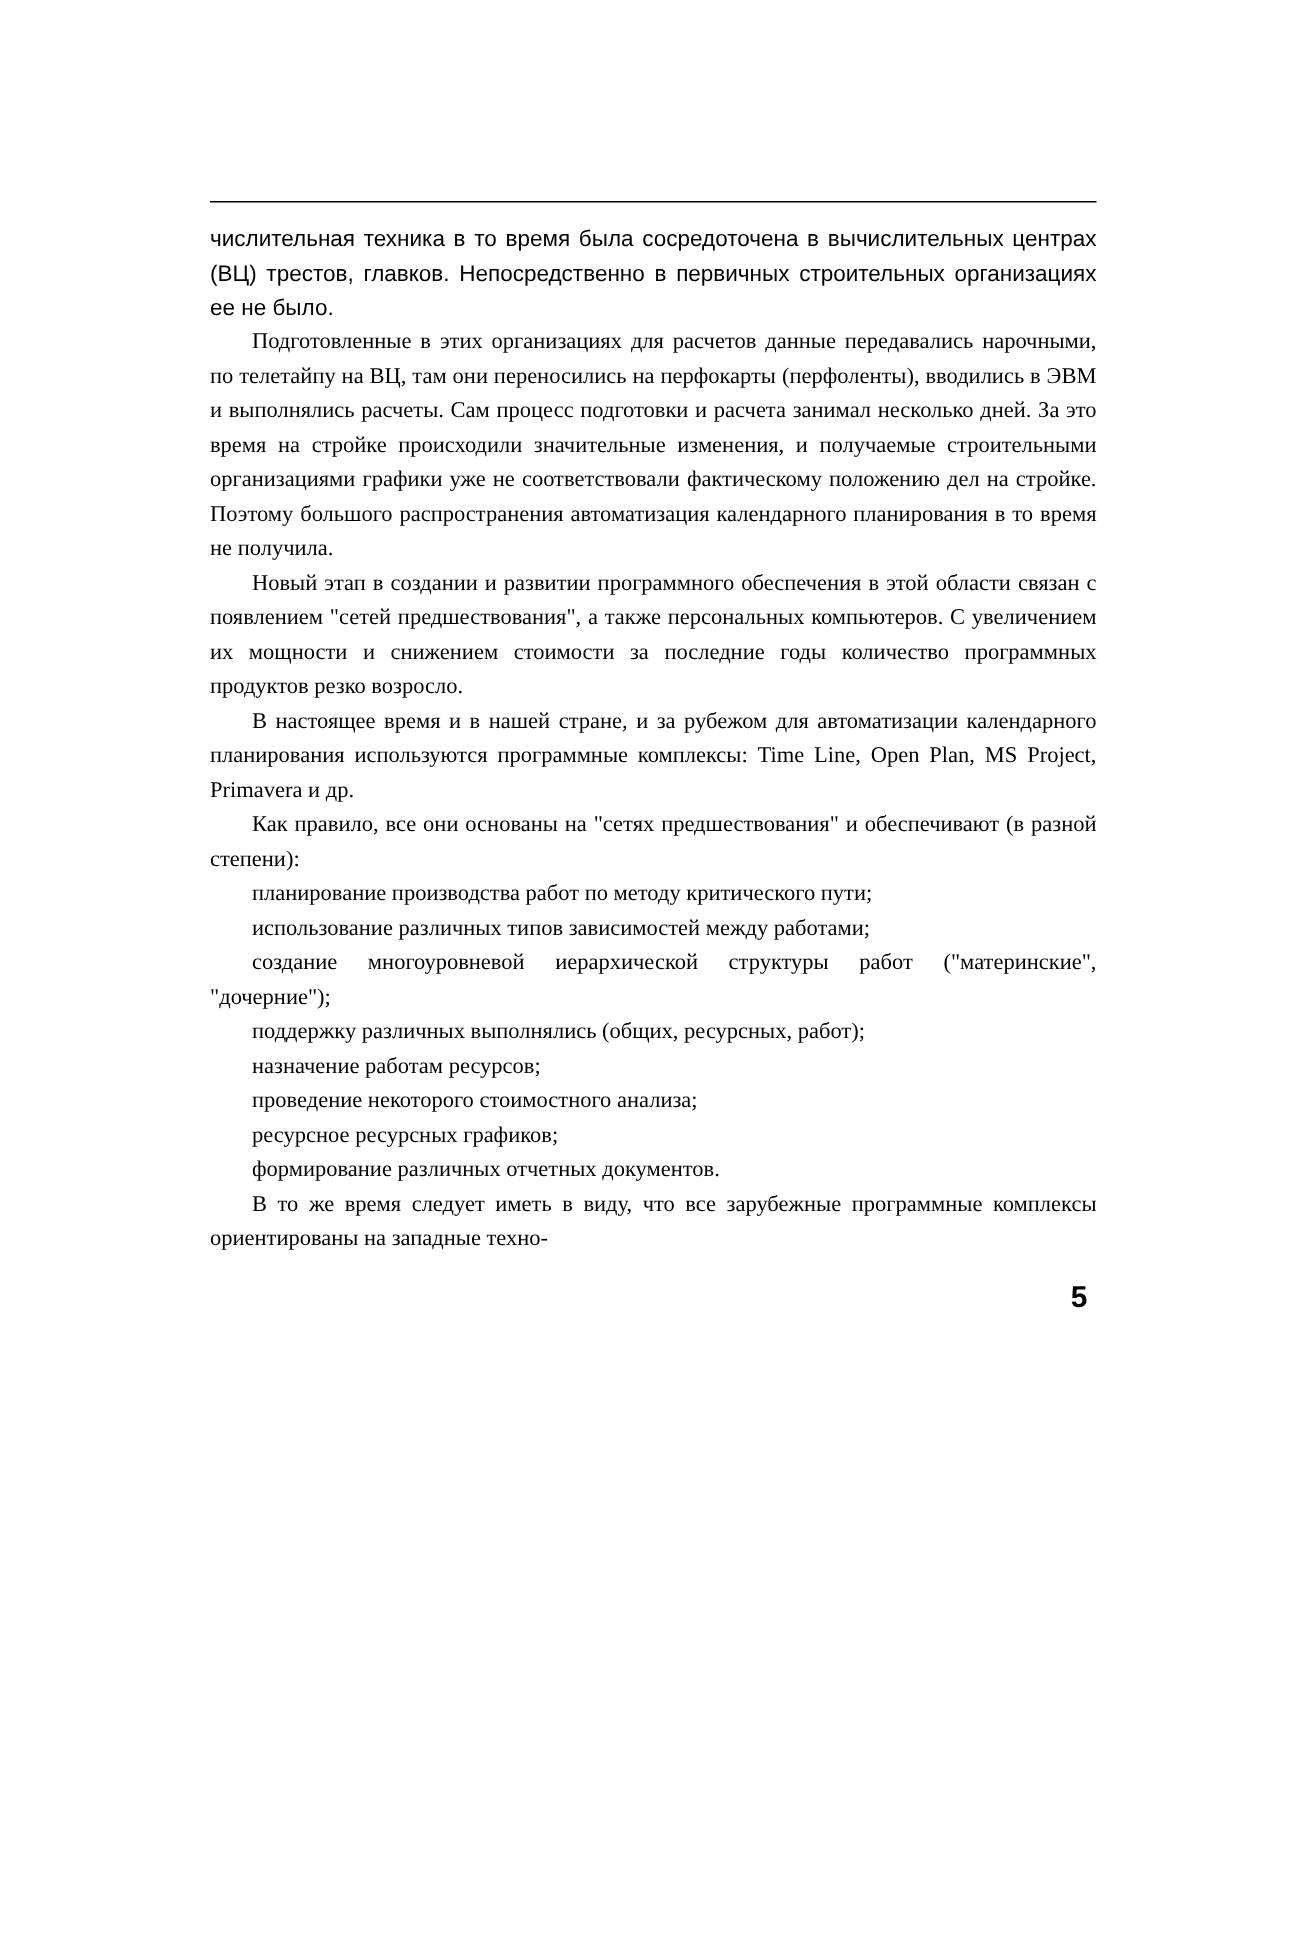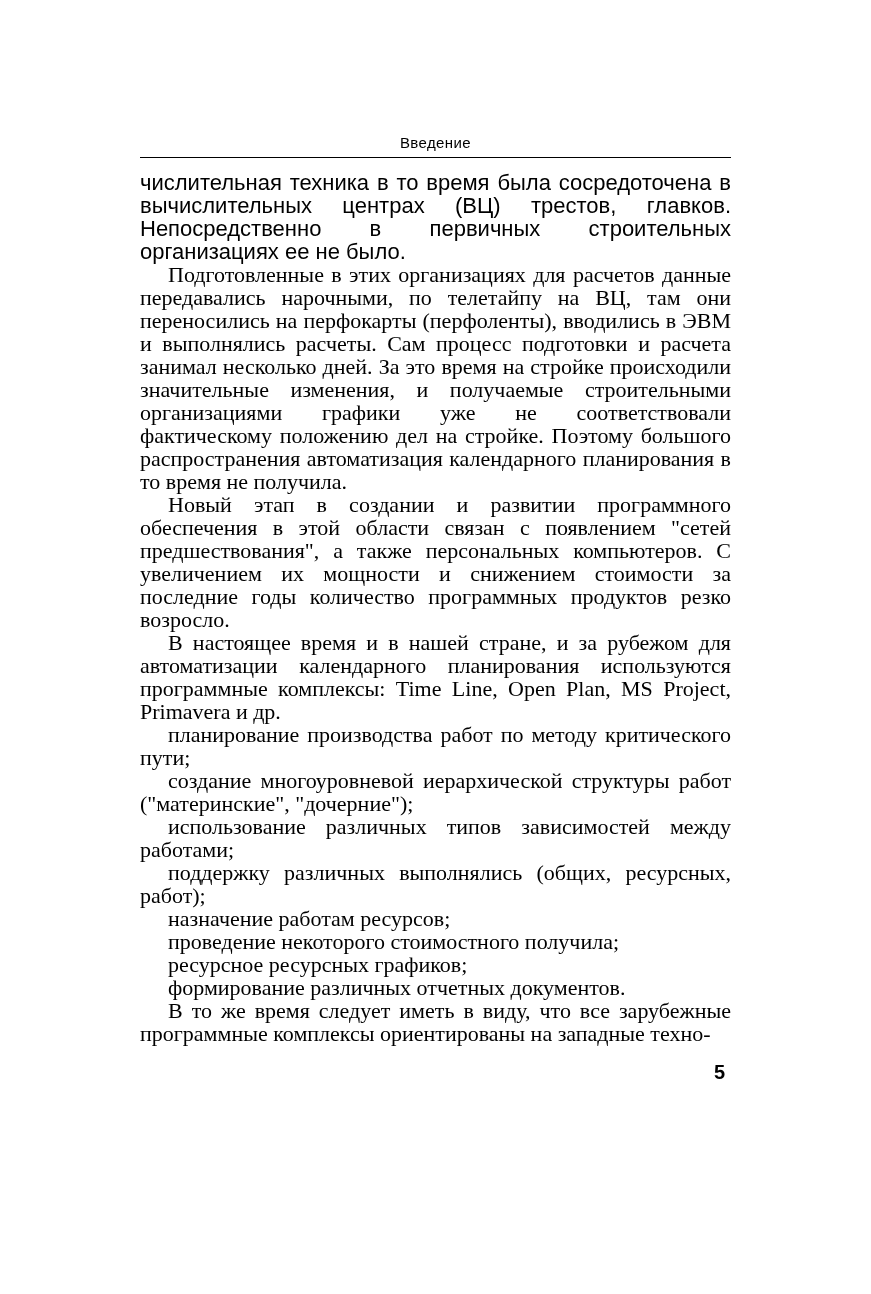--- a/index.html
+++ b/index.html
@@ -28,21 +28,21 @@
     letter-spacing: 0.4px;
     padding-bottom: 6px;
   }
   .header-rule {
     border: none;
     border-top: 1.6px solid #000000;
     margin: 0 0 13px 0;
     width: 100%;
   }
   .body-text {
-    font-size: 22px;
+    font-size: 15px;
     line-height: 23px;
     text-align: justify;
     hyphens: auto;
     -webkit-hyphens: auto;
   }
   .para {
     margin: 0;
   }
   .para.indent {
     text-indent: 28px;
@@ -54,32 +54,32 @@
     font-weight: bold;
     font-size: 20px;
     padding-right: 6px;
   }
 </style>
 </head>
 <body>
 
 <div class="page">
   <div class="content">
-    <div class="running-head">Введение</div>
     <hr class="header-rule">
     <div class="body-text">
         <p class="para" lang="ru">числительная техника в то время была сосредоточена в вычислительных центрах (ВЦ) трестов, главков. Непосредственно в первичных строительных организациях ее не было.</p>
         <p class="para indent" lang="ru">Подготовленные в этих организациях для расчетов данные передавались нарочными, по телетайпу на ВЦ, там они переносились на перфокарты (перфоленты), вводились в ЭВМ и выполнялись расчеты. Сам процесс подготовки и расчета занимал несколько дней. За это время на стройке происходили значительные изменения, и получаемые строительными организациями графики уже не соответствовали фактическому положению дел на стройке. Поэтому большого распространения автоматизация календарного планирования в то время не получила.</p>
         <p class="para indent" lang="ru">Новый этап в создании и развитии программного обеспечения в этой области связан с появлением "сетей предшествования", а также персональных компьютеров. С увеличением их мощности и снижением стоимости за последние годы количество программных продуктов резко возросло.</p>
         <p class="para indent" lang="ru">В настоящее время и в нашей стране, и за рубежом для автоматизации календарного планирования используются программные комплексы: Time Line, Open Plan, MS Project, Primavera и др.</p>
+        <p class="para indent" lang="ru">Как правило, все они основаны на "сетях предшествования" и обеспечивают (в разной степени):</p>
         <p class="para indent" lang="ru">планирование производства работ по методу критического пути;</p>
+        <p class="para indent" lang="ru">использование различных типов зависимостей между работами;</p>
         <p class="para indent" lang="ru">создание многоуровневой иерархической структуры работ ("материнские", "дочерние");</p>
-        <p class="para indent" lang="ru">использование различных типов зависимостей между работами;</p>
         <p class="para indent" lang="ru">поддержку различных выполнялись (общих, ресурсных, работ);</p>
         <p class="para indent" lang="ru">назначение работам ресурсов;</p>
-        <p class="para indent" lang="ru">проведение некоторого стоимостного получила;</p>
+        <p class="para indent" lang="ru">проведение некоторого стоимостного анализа;</p>
         <p class="para indent" lang="ru">ресурсное ресурсных графиков;</p>
         <p class="para indent" lang="ru">формирование различных отчетных документов.</p>
         <p class="para indent" lang="ru">В то же время следует иметь в виду, что все зарубежные программные комплексы ориентированы на западные техно-</p>
       </div>
     <div class="page-number">5</div>
   </div>
 </div>
 
 </body></html>

